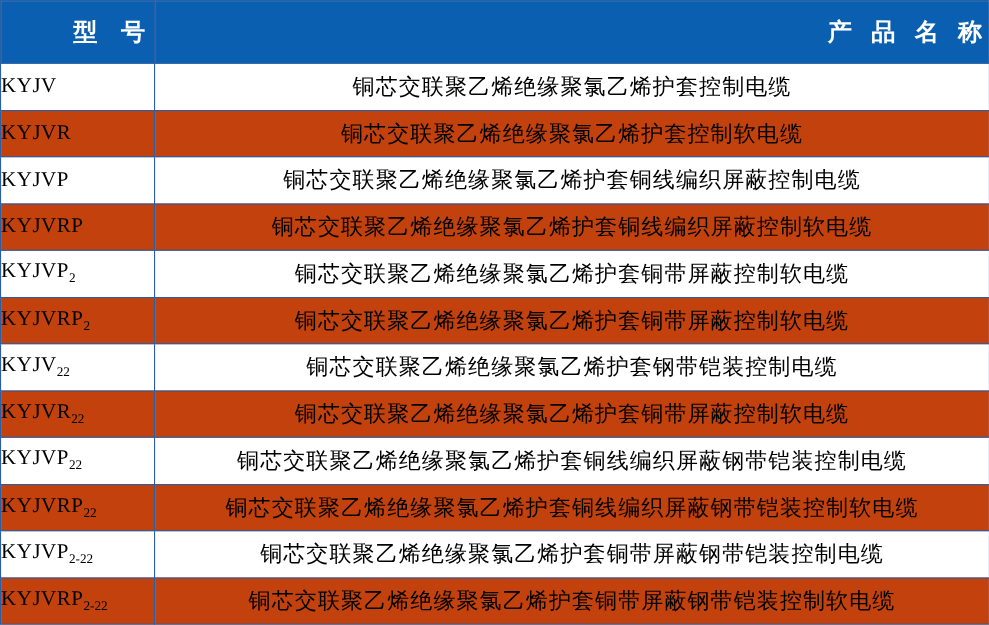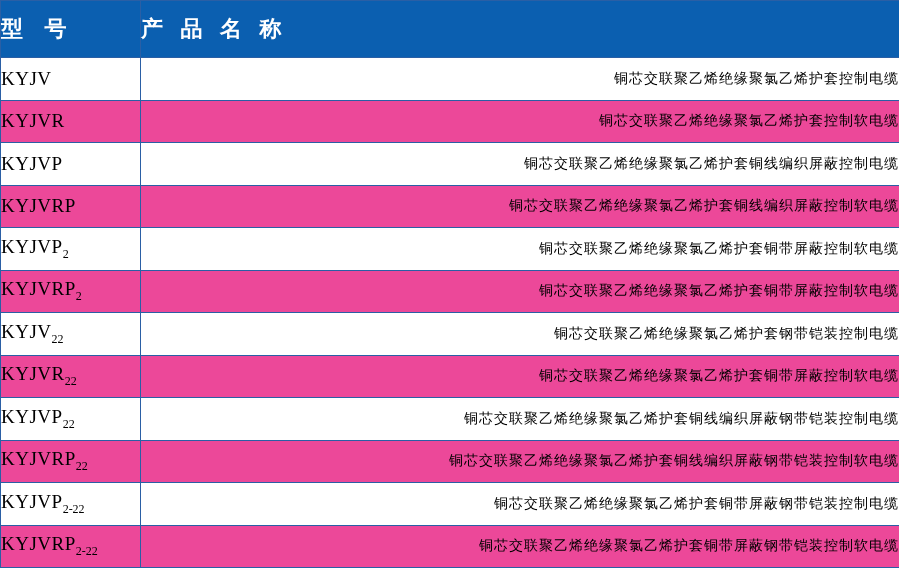--- a/index.html
+++ b/index.html
@@ -24,46 +24,46 @@
     border: 1px solid #2a5fa5;
     padding: 0;
     margin: 0;
   }
   thead th {
     background: #0b5fb0;
     color: #ffffff;
     font-weight: bold;
     font-size: 22px;
     letter-spacing: 6px;
-    text-align: left;
+    text-align: right;
     height: 56px;
     vertical-align: middle;
   }
   thead th.head-model {
     letter-spacing: 8px;
   }
   col.col-model { width: 140px; }
   col.col-name  { width: 759px; }
 
   tbody tr { height: 42px; }
   tbody tr.row-odd td  { background: #ffffff; }
-  tbody tr.row-even td { background: #ec4899; font-family: Liberation Serif, serif; }
+  tbody tr.row-even td { background: #c2410c; font-family: Liberation Serif, serif; }
 
   td.model-cell {
     vertical-align: middle;
     font-size: 19px;
     color: #000000;
     font-family: "Liberation Serif", "DejaVu Serif", serif;
     white-space: nowrap;
     letter-spacing: 0.5px;
   }
   td.name-cell {
-    text-align: right;
+    text-align: center;
     vertical-align: middle;
-    font-size: 14px;
+    font-size: 20px;
     color: #000000;
     padding-left: 52px;
     letter-spacing: 1px;
     white-space: nowrap;
   }
   .sub {
     font-size: 12px;
     vertical-align: sub;
     letter-spacing: 0;
   }

